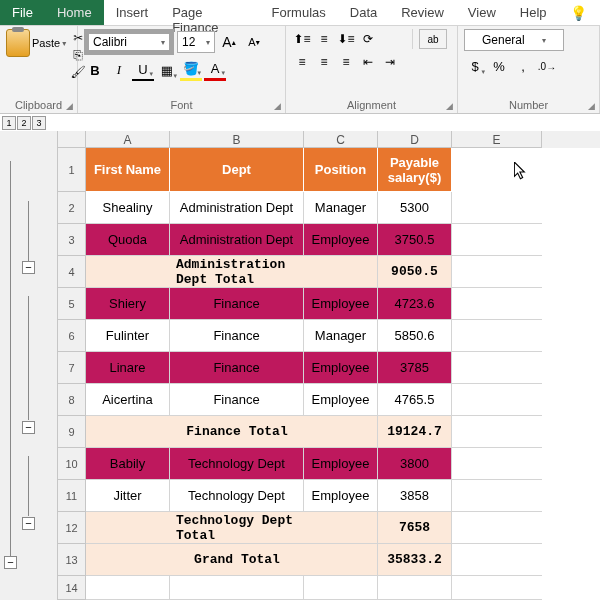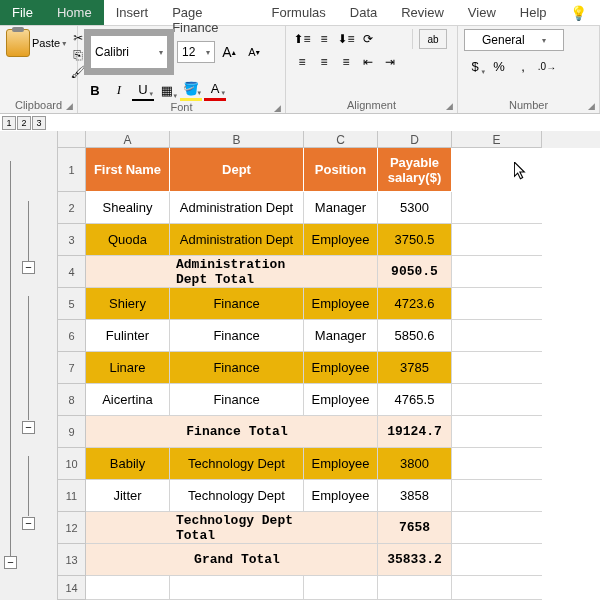--- a/index.html
+++ b/index.html
@@ -19,21 +19,21 @@
   .group-label .launcher { position: absolute; right: -2px; bottom: 0; font-size: 9px; color: #888; }
   .group-body { flex: 1; display: flex; align-items: flex-start; gap: 4px; }
 
   .clip-left { display: flex; align-items: center; gap: 2px; }
   .paste-icon { width: 24px; height: 28px; background: linear-gradient(#f7d794,#e5a023); border: 1px solid #b5821a; border-radius: 3px; position: relative; }
   .paste-icon::before { content: ''; position: absolute; top: -3px; left: 5px; width: 12px; height: 5px; background: #888; border-radius: 2px; }
   .clip-right { display: flex; flex-direction: column; gap: 3px; padding-top: 2px; }
   .small-icon { width: 16px; height: 14px; display: flex; align-items: center; justify-content: center; font-size: 12px; }
 
   .font-top { display: flex; gap: 3px; align-items: center; margin-bottom: 4px; }
-  .font-name { width: 90px; height: 22px; border: 7px solid #a3a3a3; background: #fff; padding: 16px 4px; font-size: 12px; display: flex; align-items: center; justify-content: space-between; }
+  .font-name { width: 90px; height: 22px; border: 5px solid #a3a3a3; background: #fff; padding: 8px 4px; font-size: 12px; display: flex; align-items: center; justify-content: space-between; }
   .font-size { width: 38px; height: 22px; border: 1px solid #ababab; background: #fff; padding: 2px 4px; font-size: 12px; display: flex; align-items: center; justify-content: space-between; }
   .font-bottom { display: flex; gap: 2px; align-items: center; }
   .fbtn { width: 22px; height: 22px; display: flex; align-items: center; justify-content: center; font-size: 13px; position: relative; }
   .fbtn.dd::after { content: '▾'; font-size: 7px; position: absolute; right: 1px; bottom: 1px; color: #666; }
   .underline-bar { border-bottom: 2px solid #000; }
   .color-bar-red { border-bottom: 3px solid #d00; }
   .color-bar-yellow { border-bottom: 3px solid #ffeb3b; }
 
   .align-rows { display: flex; flex-direction: column; gap: 3px; }
   .align-row { display: flex; gap: 2px; }
@@ -63,21 +63,21 @@
   .rows { display: flex; flex-direction: column; }
   .row { display: flex; }
   .rowhead { width: 28px; border-right: 1px solid #c6c6c6; border-bottom: 1px solid #c6c6c6; text-align: center; font-size: 11px; color: #555; background: #f0f0f0; display: flex; align-items: center; justify-content: center; }
   .cell { border-right: 1px solid #d4d4d4; border-bottom: 1px solid #d4d4d4; padding: 4px 6px; font-size: 13px; display: flex; align-items: center; }
   .cellA { width: 84px; } .cellB { width: 134px; } .cellC { width: 74px; } .cellD { width: 74px; } .cellE { width: 90px; border-right: none; }
 
   .hdr-row .cell { background: #e8762d; color: #fff; font-weight: bold; justify-content: center; text-align: center; height: 44px; border-right: 1px solid #fff; border-bottom: 1px solid #fff; }
   .data-row { height: 32px; }
   .data-row .cell { justify-content: center; }
   .data-row .cellD { justify-content: center; }
-  .shade .cell { background: #eab308; }
+  .shade .cell { background: #be185d; }
   .shade .cellE { background: #fff; }
   .total-row .cell { background: #fce9da; font-weight: bold; font-family: Liberation Mono, monospace; }
   .total-row .cellE { background: #fff; font-weight: normal; }
   .empty-row { height: 24px; }
   .empty-row .cell { }
 
   .cursor-arrow { position: absolute; width: 14px; height: 20px; pointer-events: none; }
   .dd-caret { font-size: 8px; color: #666; }
 </style>
 </head>

